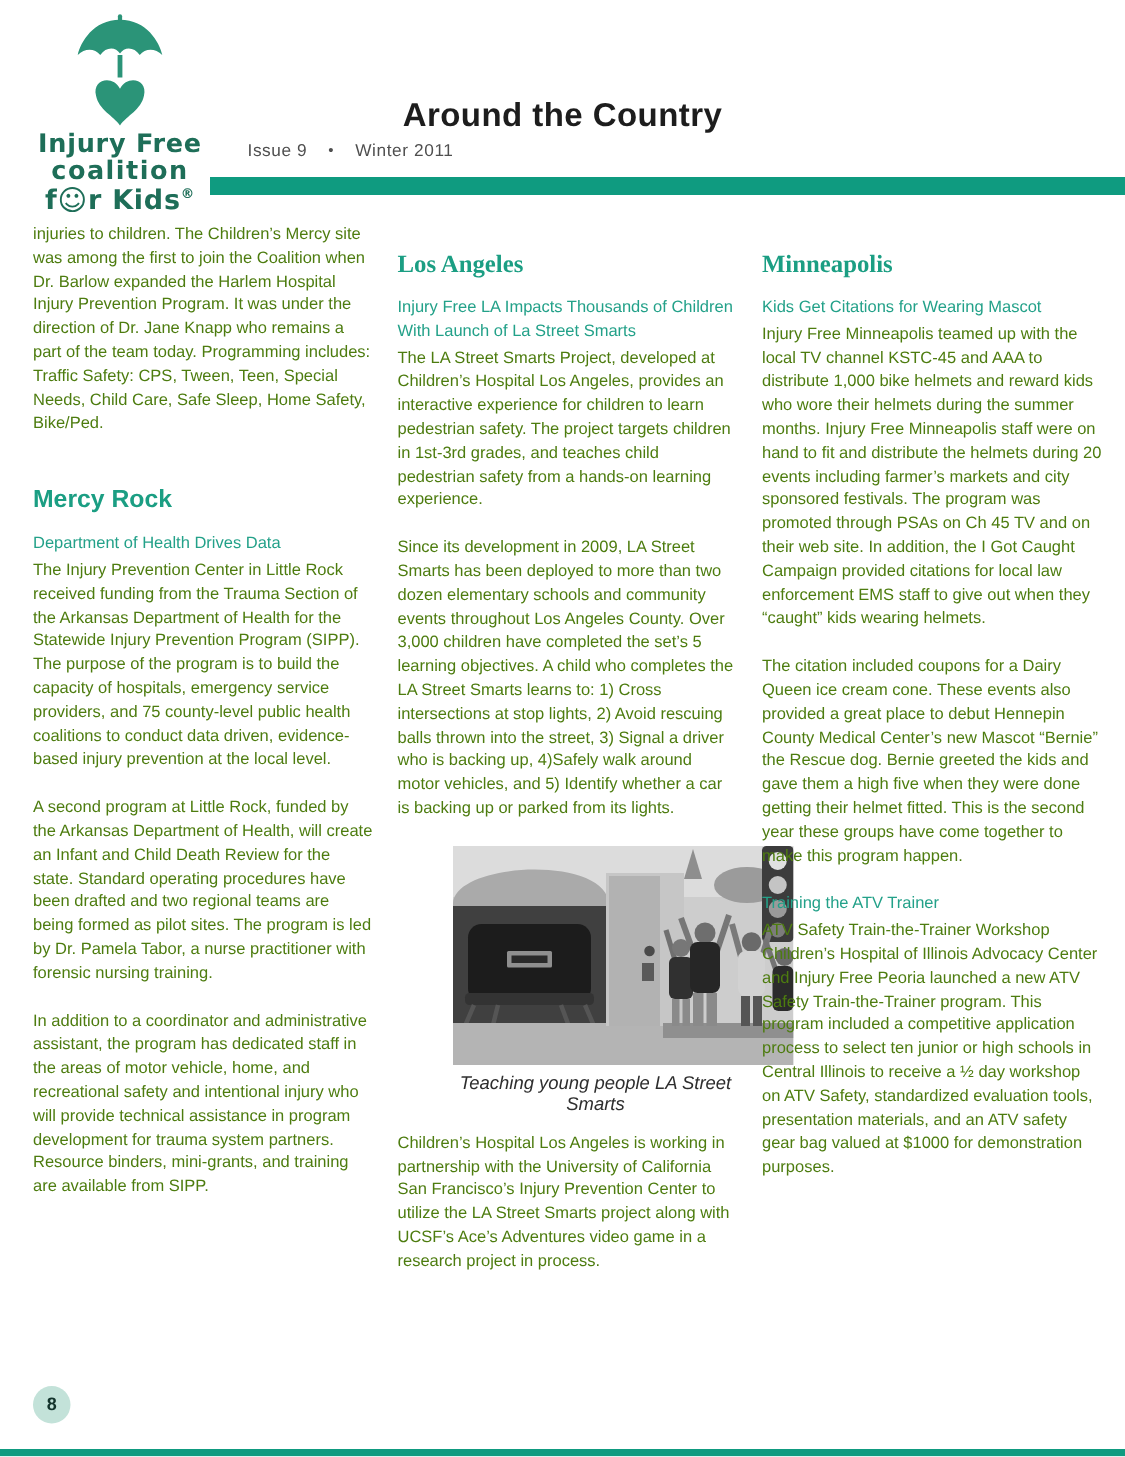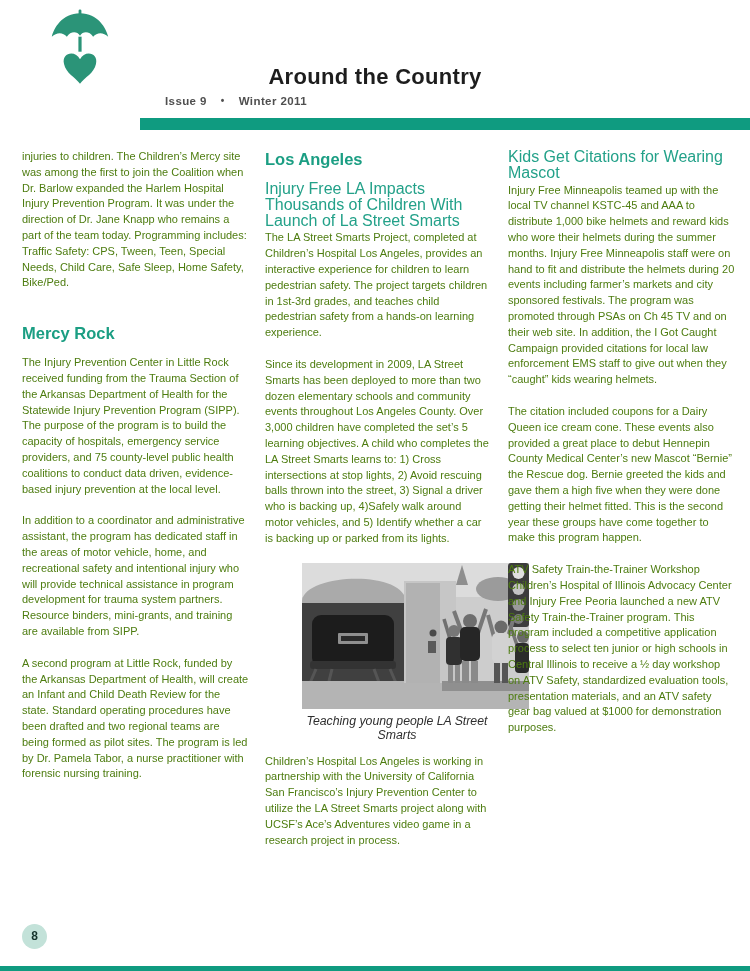--- a/index.html
+++ b/index.html
@@ -14,31 +14,31 @@
   .logo-l1{font-size:17px;letter-spacing:.5px;}
   .logo-l2{font-size:17px;letter-spacing:1px;}
   .logo-l3{font-size:18px;letter-spacing:.5px;margin-top:2px;}
   .logo-l3 .smiley{font-size:19px;vertical-align:-1px;}
   .logo-l3 .reg{font-size:9px;vertical-align:super;}
   .page-title{
     position:absolute;left:0;right:0;top:52px;margin:12px;text-align:center;
     font-size:22px;font-weight:bold;color:#1d1d1d;letter-spacing:.3px;
     font-family:"Liberation Sans",sans-serif;
   }
-  .issue-line{position:absolute;left:165px;top:95px;font-size:11.5px;color:#4f4f4f;letter-spacing:.4px;font-weight:bold;}
+  .issue-line{position:absolute;left:165px;top:95px;font-size:11.5px;color:#4f4f4f;letter-spacing:.4px;}
   .issue-line .bullet{margin:0 14px;font-size:10px;vertical-align:1px;}
   .top-bar{position:absolute;left:140px;right:0;top:118px;height:12px;background:#0f9b80;}
   .bottom-bar{position:absolute;left:0;right:0;bottom:0;height:5px;background:#0f9b80;}
   
   .columns{position:absolute;left:22px;top:149px;display:flex;gap:16px;}
   .col{width:227px;}
   .col p{margin:0 0 16px;font-size:11px;line-height:15.8px;color:#4d7c0f;}
   .city{margin:33px 0 13px;font-size:16.5px;line-height:18px;font-weight:bold;color:#1b9e83;}
-  .col > .city:first-child{margin-top:1px;}
-  .sub{margin:0 0 2px;font-size:16px;line-height:15.8px;font-weight:normal;color:#23a189;}
+  .col > .city:first-child{margin-top:18px;font-family:Liberation Serif, serif;}
+  .sub{margin:0 0 2px;font-size:11px;line-height:15.8px;font-weight:normal;color:#23a189;}
   figure{margin:2px 0 12px;padding-left:37px;}
   .photo{width:227px;height:146px;display:block;}
   figcaption{font-style:italic;text-align:center;font-size:12.3px;color:#2e2e2e;margin-top:5px;}
   .col p.last{margin-bottom:0;}
   
   .page-badge{
     position:absolute;left:22px;top:924px;width:25px;height:25px;border-radius:50%;
     background:#c3e2d9;color:#14342c;font-size:12px;font-weight:bold;
     text-align:center;line-height:25px;
   }
@@ -49,45 +49,51 @@
 <div class="page">
 
   <header>
     <div class="logo">
       <svg width="62" height="82" viewBox="0 0 66 84" aria-hidden="true">
         <path d="M33 6 C14 6 5 22 3 31 C8 26 15 26 19 31 C23 25 30 25 33 30 C36 25 43 25 47 31 C51 26 58 26 63 31 C61 22 52 6 33 6 Z" fill="#2b9478"></path>
         <rect x="31.5" y="2" width="3" height="6" rx="1.5" fill="#2b9478"></rect>
         <path d="M33 31 C33 39 33 43 33 47" stroke="#2b9478" stroke-width="3.4" fill="none"></path>
         <path d="M33 55 C28 45 13 48 16 60 C18 70 28 74 33 81 C38 74 48 70 50 60 C53 48 38 45 33 55 Z" fill="#2b9478"></path>
       </svg>
+      <div class="logo-text">
+        <div class="logo-l1">Injury Free</div>
+        <div class="logo-l2">coalition</div>
+        <div class="logo-l3"><span>f</span><span class="smiley">☺</span><span>r Kids</span><span class="reg">®</span></div>
+      </div>
     </div>
 
     <h1 class="page-title">Around the Country</h1>
 
     <div class="issue-line">
       <span>Issue 9</span><span class="bullet">•</span><span>Winter 2011</span>
     </div>
 
     <div class="top-bar"></div>
   </header>
 
   <main class="columns">
 
     <section class="col">
       <p>injuries to children. The Children’s Mercy site was among the first to join the Coalition when Dr. Barlow expanded the Harlem Hospital Injury Prevention Program.  It was under the direction of Dr. Jane Knapp who remains a part of the team today.  Programming includes:  Traffic Safety: CPS, Tween, Teen, Special Needs, Child Care, Safe Sleep, Home Safety, Bike/Ped.</p>
       <h2 class="city">Mercy Rock</h2>
+      <h3 class="sub">Department of Health Drives Data</h3>
       <p>The Injury Prevention Center in Little Rock received funding from the Trauma Section of the Arkansas Department of Health for the Statewide Injury Prevention Program (SIPP).  The purpose of the program is to build the capacity of hospitals, emergency service providers, and 75 county-level public health coalitions to conduct data driven, evidence-based injury prevention at the local level.</p>
+      <p>A second program at Little Rock, funded by the Arkansas Department of Health, will create an Infant and Child Death Review for the state. Standard operating procedures have been drafted and two regional teams are being formed as pilot sites.  The program is led by Dr. Pamela Tabor, a nurse practitioner with forensic nursing training.</p>
       <p>In addition to a coordinator and administrative assistant, the program has dedicated staff in the areas of motor vehicle, home, and recreational safety and intentional injury who will provide technical assistance in program development for trauma system partners.  Resource binders, mini-grants, and training are available from SIPP.</p>
-      <p>A second program at Little Rock, funded by the Arkansas Department of Health, will create an Infant and Child Death Review for the state. Standard operating procedures have been drafted and two regional teams are being formed as pilot sites.  The program is led by Dr. Pamela Tabor, a nurse practitioner with forensic nursing training.</p>
     </section>
 
     <section class="col">
       <h2 class="city">Los Angeles</h2>
       <h3 class="sub">Injury Free LA Impacts Thousands of Children With Launch of La Street Smarts</h3>
-      <p>The LA Street Smarts Project, completed at Children’s Hospital Los Angeles, provides an interactive experience for children to learn pedestrian safety. The project targets children in 1st-3rd grades, and teaches child pedestrian safety from a hands-on learning experience.</p>
+      <p>The LA Street Smarts Project, developed at Children’s Hospital Los Angeles, provides an interactive experience for children to learn pedestrian safety. The project targets children in 1st-3rd grades, and teaches child pedestrian safety from a hands-on learning experience.</p>
       <p>Since its development in 2009, LA Street Smarts has been deployed to more than two dozen elementary schools and community events throughout Los Angeles County. Over 3,000 children have completed the set’s 5 learning objectives. A child who completes the LA Street Smarts learns to: 1) Cross intersections at stop lights, 2) Avoid rescuing balls thrown into the street, 3) Signal a driver who is backing up, 4)Safely walk around motor vehicles, and 5) Identify whether a car is backing up or parked from its lights.</p>
       <figure>
         <svg class="photo" viewBox="0 0 227 146" preserveAspectRatio="none" role="img">
           <rect width="227" height="146" fill="#cdcdcd"></rect>
           <rect x="0" y="0" width="227" height="34" fill="#dcdcdc"></rect>
           <path d="M0 38 C2 10 105 6 104 40 L104 54 L0 54 Z" fill="#aaaaaa"></path>
           <rect x="0" y="40" width="102" height="78" fill="#404040"></rect>
           <rect x="10" y="52" width="82" height="52" rx="9" fill="#1c1c1c"></rect>
           <rect x="36" y="70" width="30" height="11" rx="1" fill="#8f8f8f"></rect>
           <rect x="39" y="73" width="24" height="5" fill="#2a2a2a"></rect>
@@ -126,23 +132,25 @@
           <line x1="215" y1="82" x2="208" y2="62" stroke="#747474" stroke-width="3.5"></line>
           <circle cx="221" cy="74" r="6" fill="#6a6a6a"></circle>
           <rect x="213" y="80" width="14" height="30" rx="4" fill="#2b2b2b"></rect>
         </svg>
         <figcaption>Teaching young people LA Street Smarts</figcaption>
       </figure>
       <p>Children’s Hospital Los Angeles is working in partnership with the University of California San Francisco’s Injury Prevention Center to utilize the LA Street Smarts project along with UCSF’s Ace’s Adventures video game in a research project in process.</p>
     </section>
 
     <section class="col">
+      <h2 class="city">Minneapolis</h2>
       <h3 class="sub">Kids Get Citations for Wearing Mascot</h3>
       <p>Injury Free Minneapolis teamed up with the local TV channel KSTC-45 and AAA to distribute 1,000 bike helmets and reward kids who wore their helmets during the summer months. Injury Free Minneapolis staff were on hand to fit and distribute the helmets during 20 events including farmer’s markets and city sponsored festivals. The program was promoted through PSAs on Ch 45 TV and on their web site. In addition, the I Got Caught Campaign provided citations for local law enforcement EMS staff to give out when they “caught” kids wearing helmets.</p>
       <p>The citation included coupons for a Dairy Queen ice cream cone. These events also provided a great place to debut Hennepin County Medical Center’s new Mascot “Bernie” the Rescue dog. Bernie greeted the kids and gave them a high five when they were done getting their helmet fitted. This is the second year these groups have come together to make this program happen.</p>
+      <h3 class="sub">Training the ATV Trainer</h3>
       <p>ATV Safety Train-the-Trainer Workshop Children’s Hospital of Illinois Advocacy Center and Injury Free Peoria launched a new ATV Safety Train-the-Trainer program.  This program included a competitive application process to select ten junior or high schools in Central Illinois to receive a ½ day workshop on ATV Safety, standardized evaluation tools, presentation materials, and an ATV safety gear bag valued at $1000 for demonstration purposes.</p>
     </section>
 
   </main>
 
   <div class="page-badge">8</div>
   <div class="bottom-bar"></div>
 
 </div>
 

